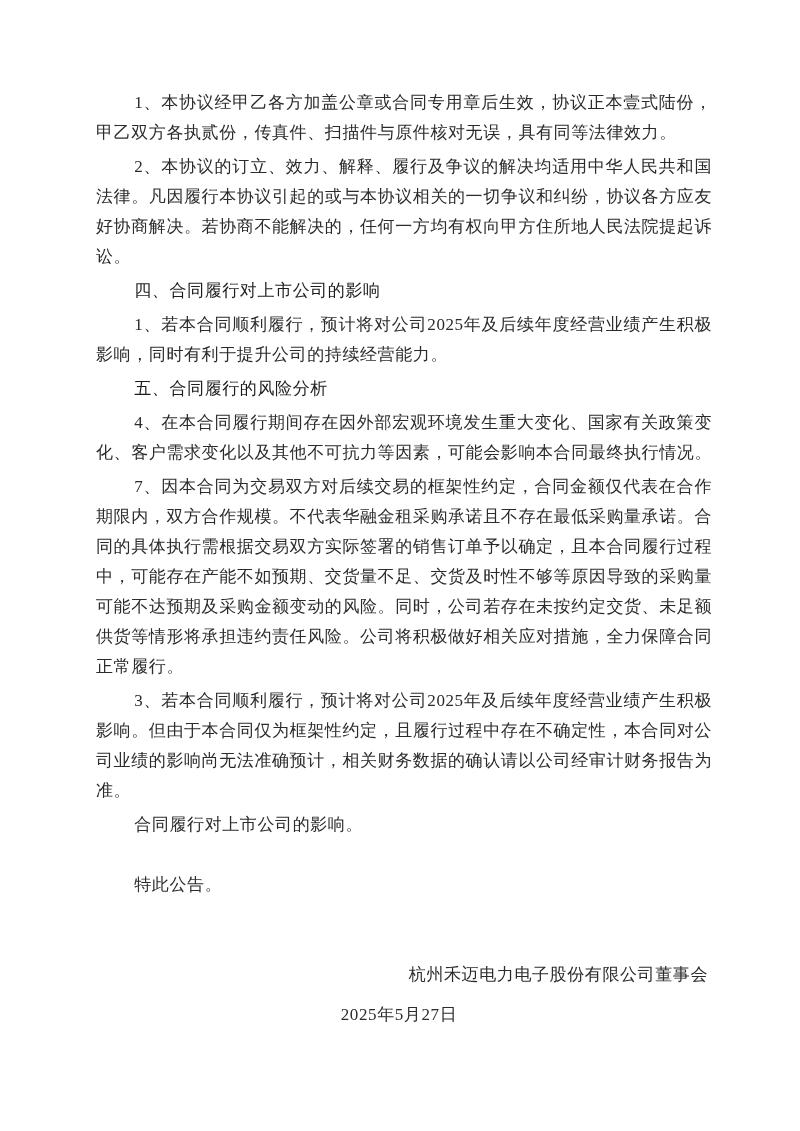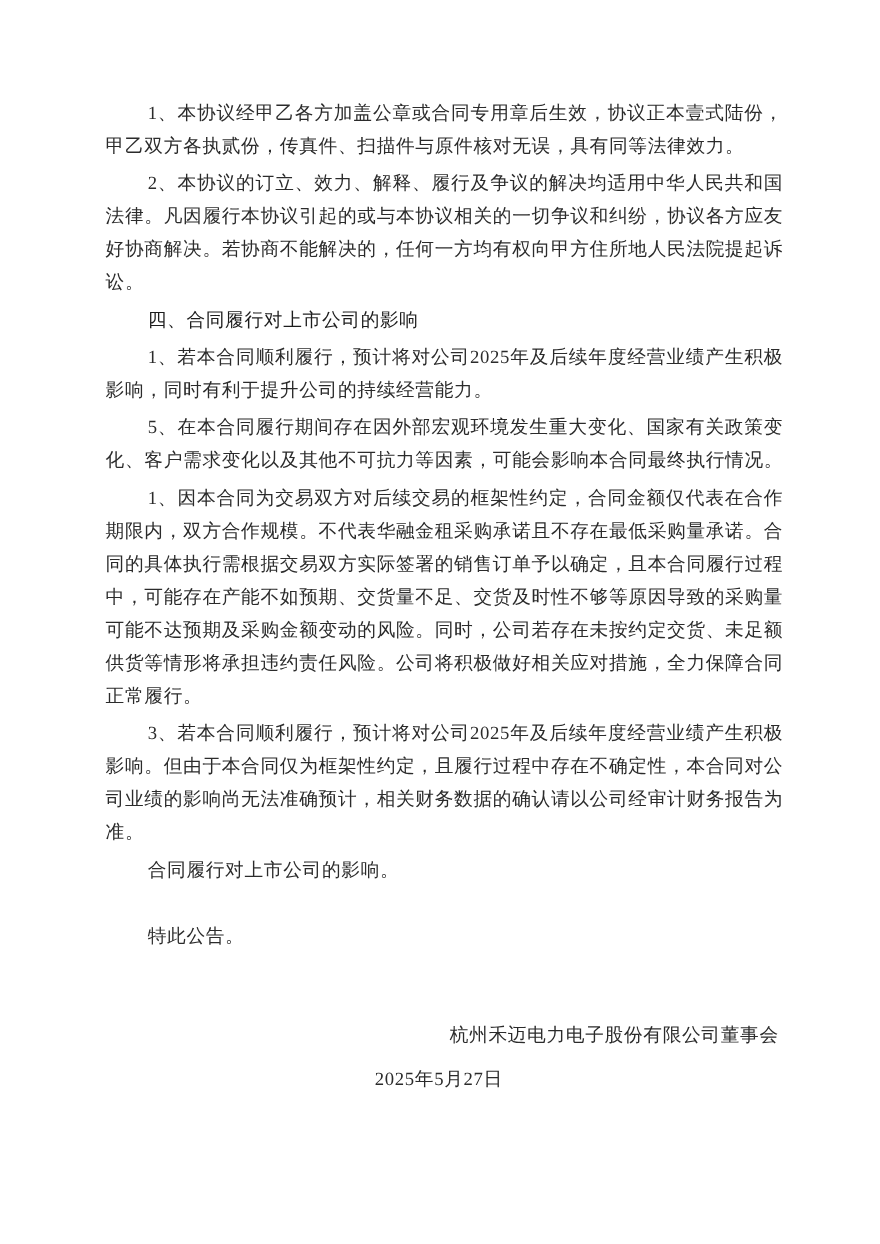--- a/index.html
+++ b/index.html
@@ -53,20 +53,21 @@
   }
 </style>
 </head>
 <body>
 
 <div class="page">
   <p class="para">1、本协议经甲乙各方加盖公章或合同专用章后生效，协议正本壹式陆份，甲乙双方各执贰份，传真件、扫描件与原件核对无误，具有同等法律效力。</p>
   <p class="para">2、本协议的订立、效力、解释、履行及争议的解决均适用中华人民共和国法律。凡因履行本协议引起的或与本协议相关的一切争议和纠纷，协议各方应友好协商解决。若协商不能解决的，任何一方均有权向甲方住所地人民法院提起诉讼。</p>
   <p class="para heading">四、合同履行对上市公司的影响</p>
   <p class="para">1、若本合同顺利履行，预计将对公司2025年及后续年度经营业绩产生积极影响，同时有利于提升公司的持续经营能力。</p>
-  <p class="para">5、在本合同履行期间存在因外部宏观环境发生重大变化、国家有关政策变化、客户需求变化以及其他不可抗力等因素，可能会影响本合同最终执行情况。</p>
-  <p class="para">1、因本合同为交易双方对后续交易的框架性约定，合同金额仅代表在合作期限内，双方合作规模。不代表华融金租采购承诺且不存在最低采购量承诺。合同的具体执行需根据交易双方实际签署的销售订单予以确定，且本合同履行过程中，可能存在产能不如预期、交货量不足、交货及时性不够等原因导致的采购量可能不达预期及采购金额变动的风险。同时，公司若存在未按约定交货、未足额供货等情形将承担违约责任风险。公司将积极做好相关应对措施，全力保障合同正常履行。</p>
+  <p class="para heading">五、合同履行的风险分析</p>
+  <p class="para">4、在本合同履行期间存在因外部宏观环境发生重大变化、国家有关政策变化、客户需求变化以及其他不可抗力等因素，可能会影响本合同最终执行情况。</p>
+  <p class="para">7、因本合同为交易双方对后续交易的框架性约定，合同金额仅代表在合作期限内，双方合作规模。不代表华融金租采购承诺且不存在最低采购量承诺。合同的具体执行需根据交易双方实际签署的销售订单予以确定，且本合同履行过程中，可能存在产能不如预期、交货量不足、交货及时性不够等原因导致的采购量可能不达预期及采购金额变动的风险。同时，公司若存在未按约定交货、未足额供货等情形将承担违约责任风险。公司将积极做好相关应对措施，全力保障合同正常履行。</p>
   <p class="para">3、若本合同顺利履行，预计将对公司2025年及后续年度经营业绩产生积极影响。但由于本合同仅为框架性约定，且履行过程中存在不确定性，本合同对公司业绩的影响尚无法准确预计，相关财务数据的确认请以公司经审计财务报告为准。</p>
   <p class="para">合同履行对上市公司的影响。</p>
   <p class="para closing">特此公告。</p>
   <p class="para signature">杭州禾迈电力电子股份有限公司董事会</p>
   <p class="para date">2025年5月27日</p>
 </div>
 
 </body></html>

